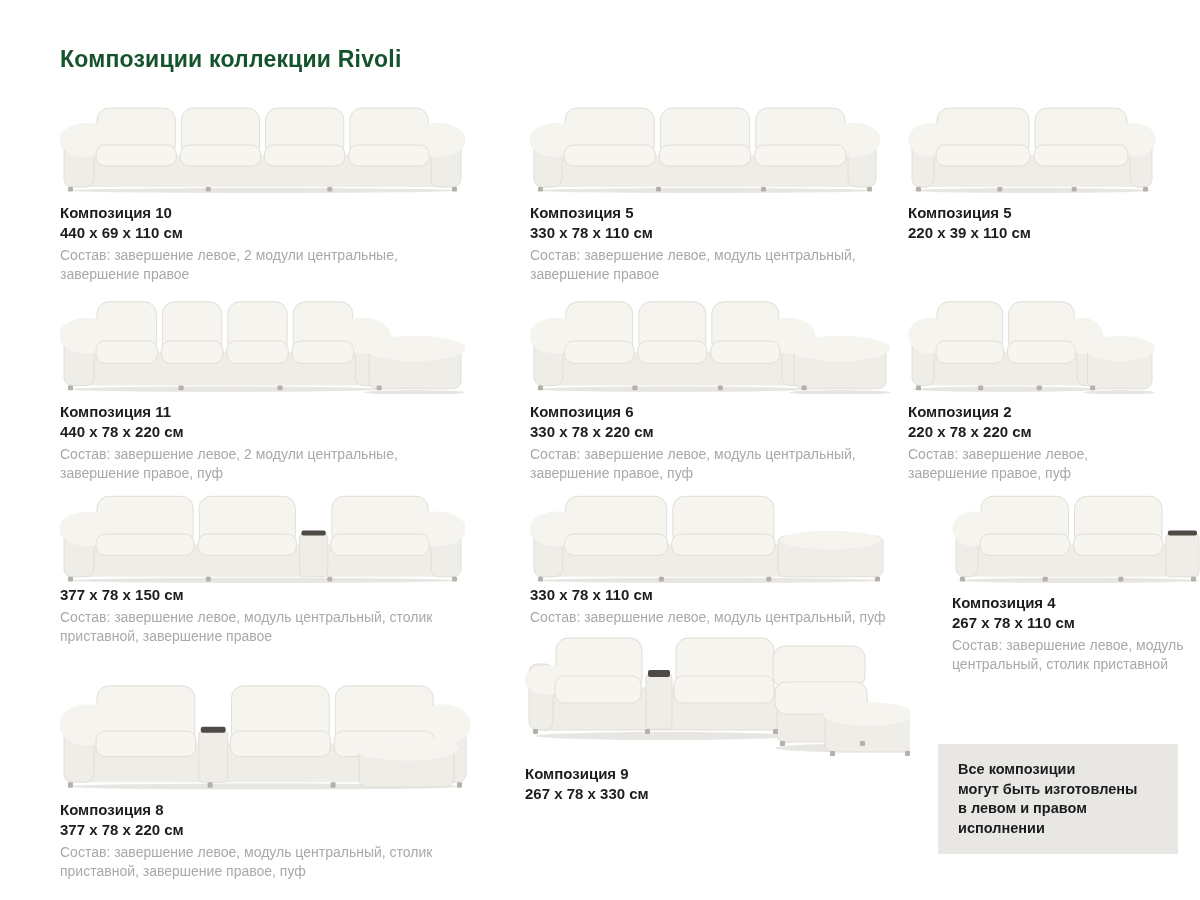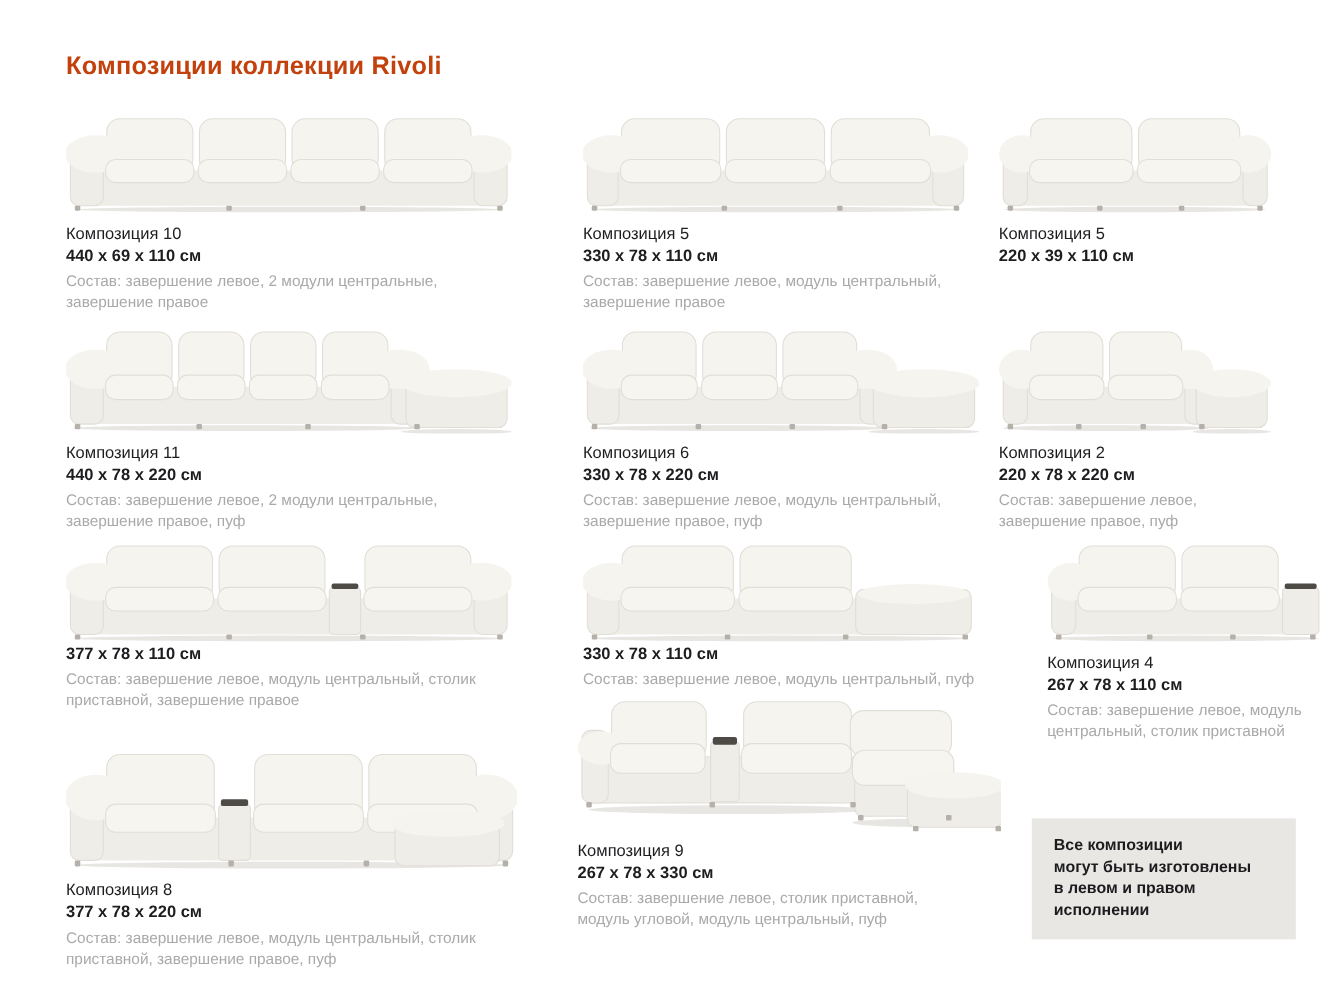--- a/index.html
+++ b/index.html
@@ -1,22 +1,22 @@
 <!DOCTYPE html>
 <html><head>
 <meta charset="utf-8">
 <style>
   * { margin:0; padding:0; box-sizing:border-box; }
   html,body { width:1200px; height:900px; background:#ffffff; font-family:"Liberation Sans", sans-serif; }
   .page { position:relative; width:1200px; height:900px; background:#fff; overflow:hidden; }
-  .title { position:absolute; left:60px; top:46px; font-size:23px; font-weight:700; letter-spacing:.2px; color:#c2410c;text-align:center; }
+  .title { position:absolute; left:60px; top:46px; font-size:23px; font-weight:700; letter-spacing:.2px; color:#14532d;text-align:center; }
   .card { position:absolute; }
   .img { width:100%; position:relative; }
   .img svg { display:block; }
-  h3.name { font-size:15px; font-weight:400; color:#1d1d20; margin-top:8px; line-height:20px; }
+  h3.name { font-size:15px; font-weight:700; color:#1d1d20; margin-top:8px; line-height:20px; }
   .dims { font-size:15px; font-weight:700; color:#1d1d20; line-height:20px; margin-bottom:3px; }
   .desc { font-size:14px; font-weight:400; color:#a9a9ab; line-height:18.5px; }
   .note-box { position:absolute; left:938px; top:712px; width:240px; background:#e9e7e4; padding:16px 20px;margin-top:32px; }
   .note-text { font-size:14.5px; font-weight:600; color:#1c1c1f; line-height:19.5px; white-space:pre-line; }
 </style>
 </head>
 <body>
 
 <div class="page">
 
@@ -202,21 +202,21 @@
           <rect x="138.2" y="51.0" width="98.2" height="21.4" rx="9" fill="#f7f5f0" stroke="#e1ded7" stroke-width="1"></rect>
           <rect x="239.4" y="51.0" width="28.4" height="42.8" rx="4" fill="#efede8" stroke="#e1ded7" stroke-width="1"></rect>
           <rect x="241.4" y="47.4" width="24.4" height="5.1" rx="2" fill="#4e4b47"></rect>
           <rect x="270.8" y="51.0" width="98.2" height="21.4" rx="9" fill="#f7f5f0" stroke="#e1ded7" stroke-width="1"></rect>
           <rect x="8.0" y="93.8" width="5.0" height="4.6" rx="1" fill="#b5b1aa"></rect>
           <rect x="145.8" y="93.8" width="5.0" height="4.6" rx="1" fill="#b5b1aa"></rect>
           <rect x="267.3" y="93.8" width="5.0" height="4.6" rx="1" fill="#b5b1aa"></rect>
           <rect x="392.0" y="93.8" width="5.0" height="4.6" rx="1" fill="#b5b1aa"></rect>
         </svg>
       </div>
-    <div class="dims">377 x 78 x 110 см</div>
+    <div class="dims">377 x 78 x 150 см</div>
     <p class="desc">Состав: завершение левое, модуль центральный, столик приставной, завершение правое</p>
   </section>
 
   <section class="card" style="left:530px;top:483px;width:358px">
     <div class="img" style="height:102px">
         <svg width="358" height="102" viewBox="0 0 358 102">
           <ellipse cx="179.0" cy="97.4" rx="171.8" ry="2.6" fill="#e7e6e3"></ellipse>
           <rect x="7.0" y="61.2" width="344.0" height="32.6" rx="7" fill="#efede8"></rect>
           <rect x="35.6" y="13.3" width="101.1" height="50.0" rx="12" fill="#f6f4ef" stroke="#e1ded7" stroke-width="1"></rect>
           <rect x="142.8" y="13.3" width="101.1" height="50.0" rx="12" fill="#f6f4ef" stroke="#e1ded7" stroke-width="1"></rect>
@@ -315,21 +315,20 @@
             <rect x="248.0" y="105.0" width="5.0" height="5.0" rx="1" fill="#b5b1aa"></rect>
             <rect x="255.0" y="117.0" width="5.0" height="5.0" rx="1" fill="#b5b1aa"></rect>
             <rect x="335.0" y="117.0" width="5.0" height="5.0" rx="1" fill="#b5b1aa"></rect>
             <rect x="305.0" y="127.0" width="5.0" height="5.0" rx="1" fill="#b5b1aa"></rect>
             <rect x="380.0" y="127.0" width="5.0" height="5.0" rx="1" fill="#b5b1aa"></rect>
           </g>
         </svg>
       </div>
     <h3 class="name">Композиция 9</h3>
     <div class="dims">267 x 78 x 330 см</div>
-    <p class="desc" style="max-width:335px">Состав: завершение левое, столик приставной, модуль угловой, модуль центральный, пуф</p>
   </section>
 
   <aside class="note-box">
     <div class="note-text">Все композиции
 могут быть изготовлены
 в левом и правом
 исполнении</div>
   </aside>
 
 </div>

